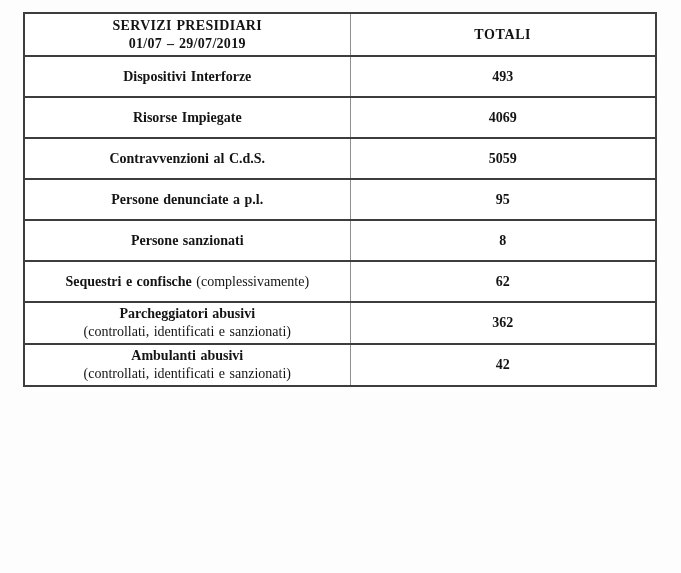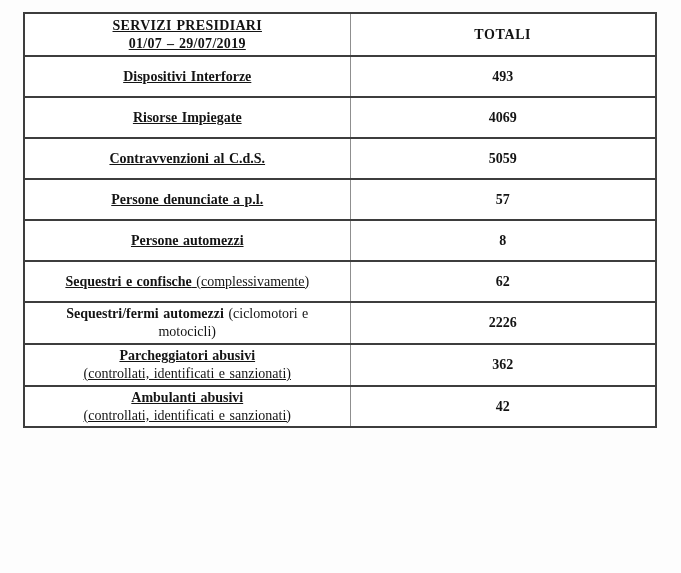--- a/index.html
+++ b/index.html
@@ -33,21 +33,20 @@
     font-size: 14px;
     line-height: 1.28;
     padding: 2px 6px;
     height: 35px;
     word-spacing: 1px;
     background: #ffffff;
   }
   td.col1 {
     border-left: 2px solid #3d3d3d;
     border-right: 1px solid #8f8f8f;
-    text-decoration: underline;
   }
   td.col2 {
     border-right: 2px solid #404040;
   }
   tr.header-row td { height: 37px; }
   .b { font-weight: bold; }
   .reg { font-weight: normal; }
   .hdr-line { font-weight: bold; letter-spacing: 0.3px; }
   .totali { font-weight: bold; letter-spacing: 0.6px; }
   .wrap-narrow {
@@ -90,43 +89,36 @@
 
 
   <tr>
     <td class="col1 b"><span>Contravvenzioni al C.d.S.</span></td>
     <td class="col2 b"><span>5059</span></td>
   </tr>
 
 
   <tr>
     <td class="col1 b"><span>Persone denunciate a p.l.</span></td>
-    <td class="col2 b"><span>57</span></td>
+    <td class="col2 b"><span>95</span></td>
   </tr>
 
   <tr>
-    <td class="col1 b"><span>Persone automezzi</span></td>
+    <td class="col1 b"><span>Persone sanzionati</span></td>
     <td class="col2 b"><span>8</span></td>
   </tr>
 
   <tr>
     <td class="col1">
       <span class="b">Sequestri e confische</span>
       <span class="reg">(complessivamente)</span>
     </td>
     <td class="col2 b"><span>62</span></td>
   </tr>
 
-  <tr>
-    <td class="col1">
-      <span class="wrap-narrow"><span class="b">Sequestri/fermi automezzi</span>
-      <span class="reg">(ciclomotori e motocicli)</span></span>
-    </td>
-    <td class="col2 b"><span>2226</span></td>
-  </tr>
 
   <tr>
     <td class="col1">
       <div class="b">Parcheggiatori abusivi</div>
       <div class="note-line">(controllati, identificati e sanzionati)</div>
     </td>
     <td class="col2 b"><span>362</span></td>
   </tr>
 
   <tr>

